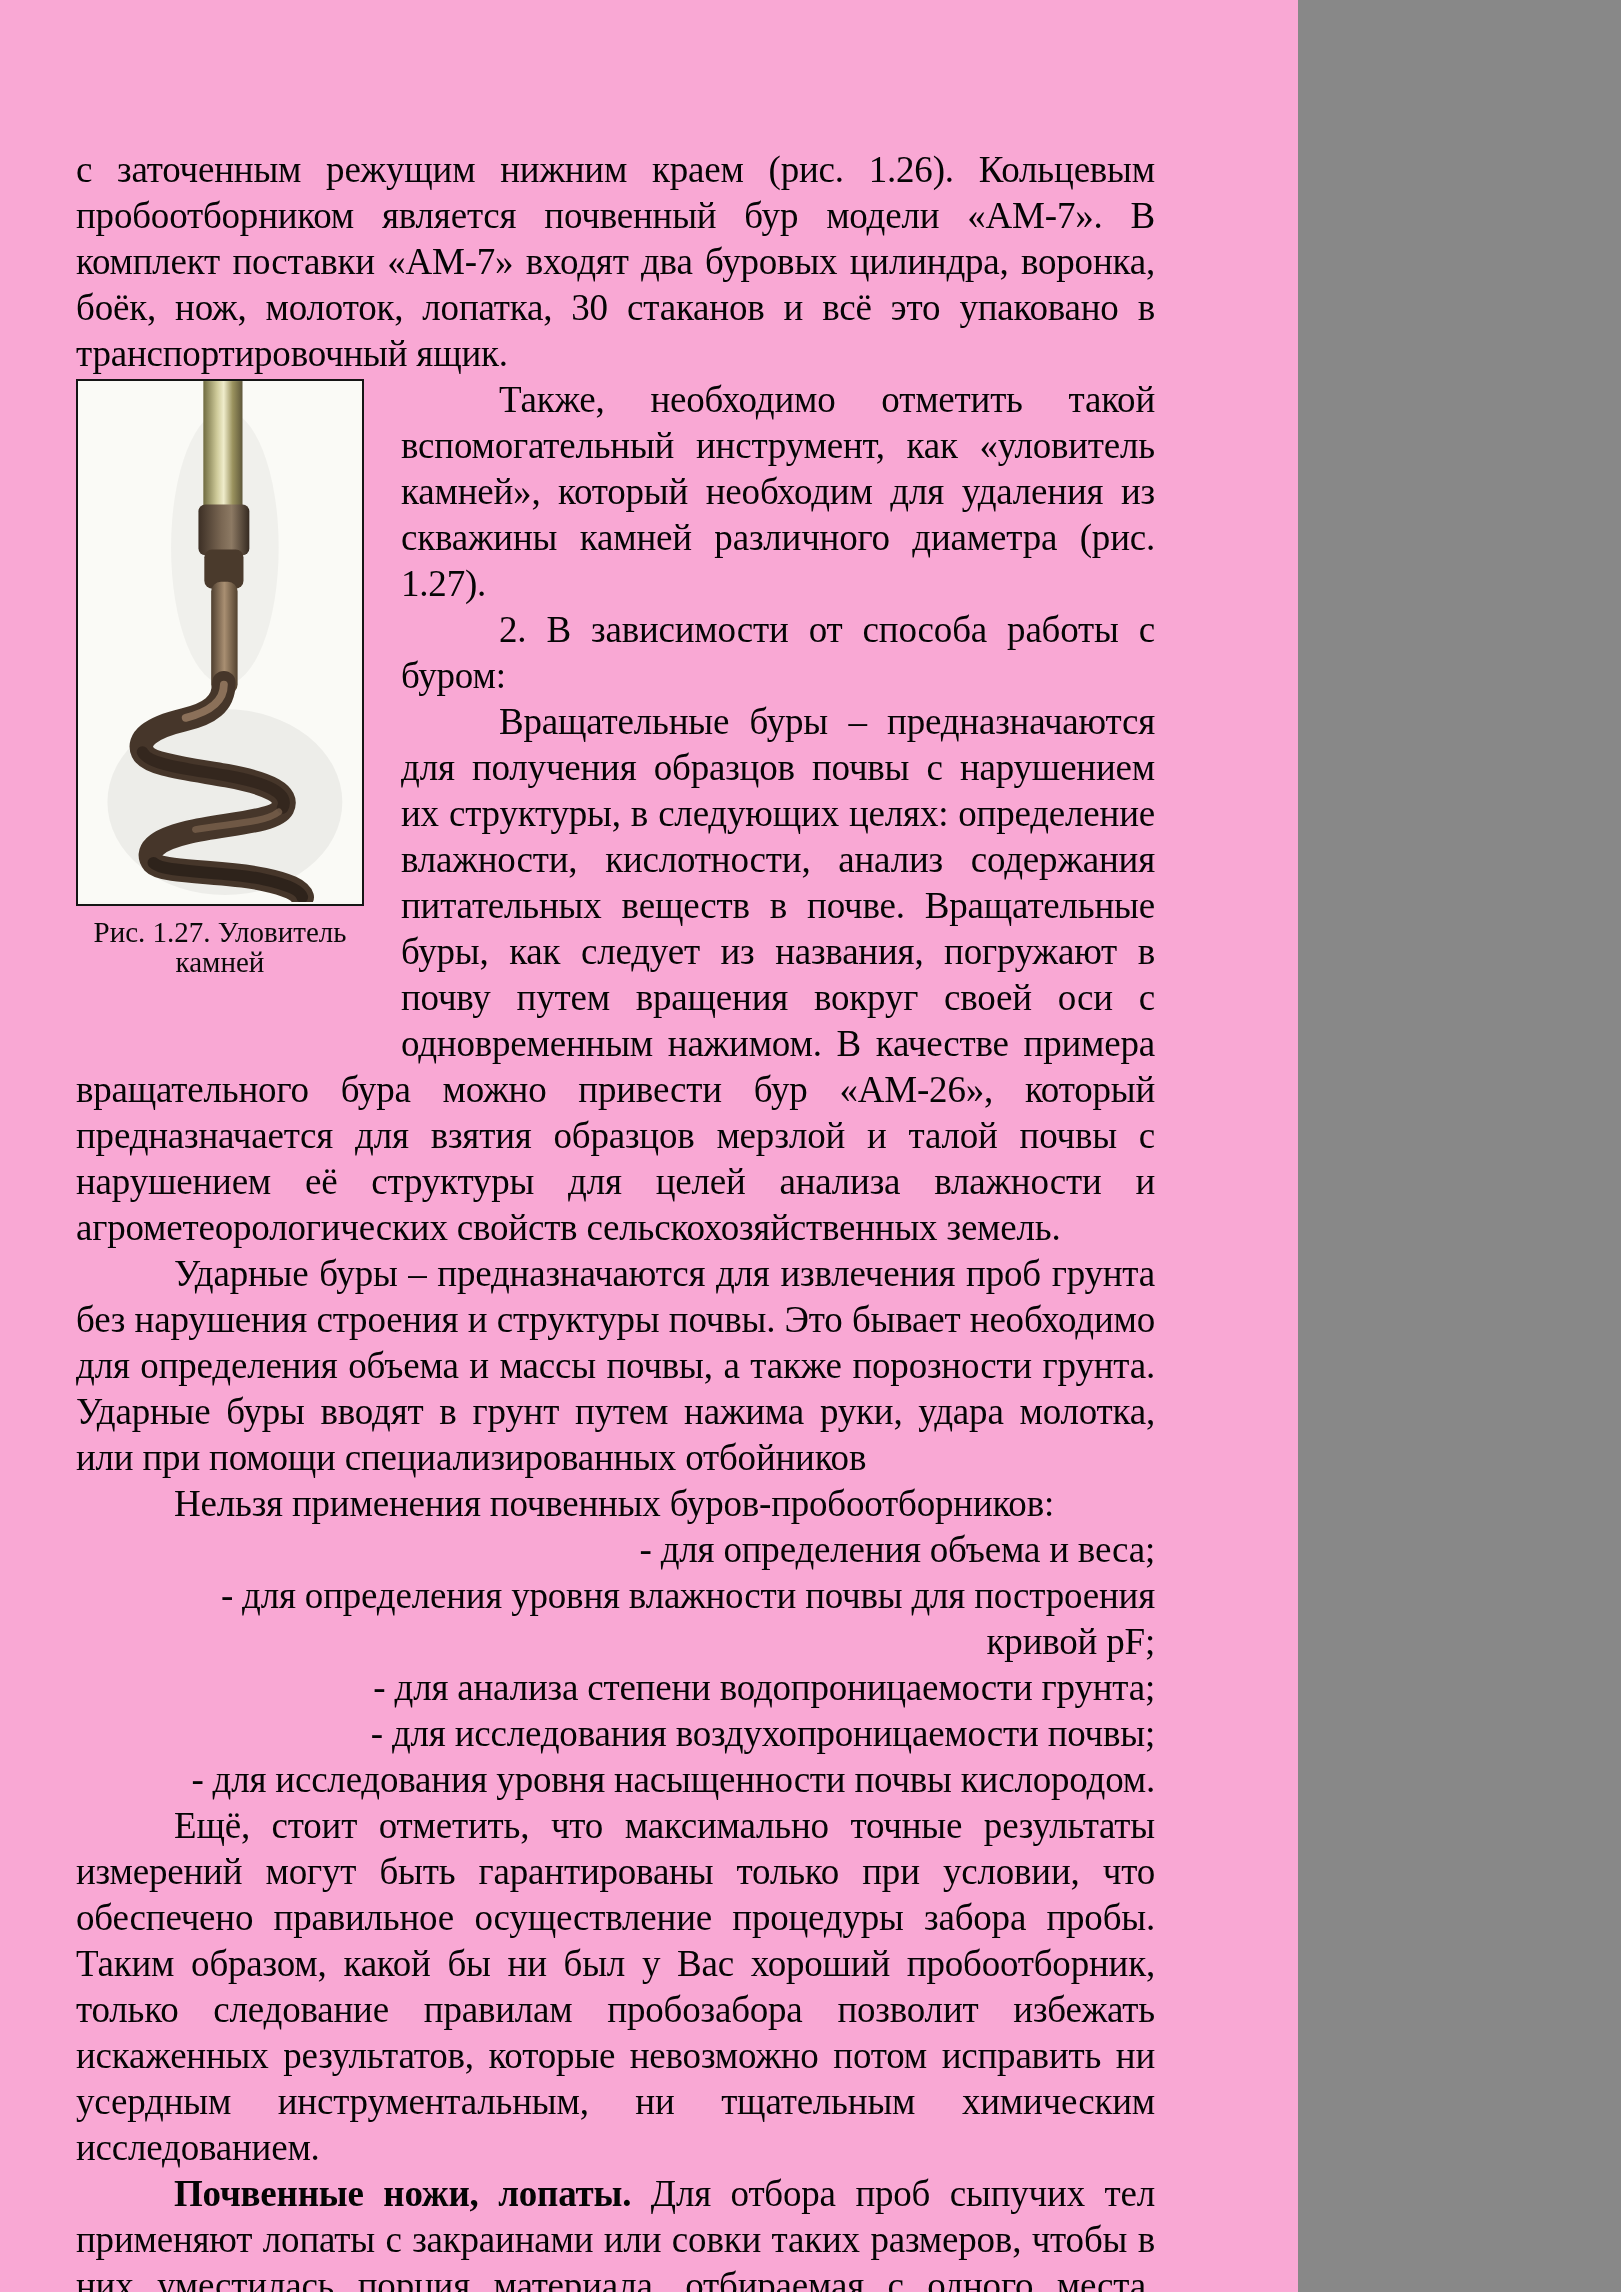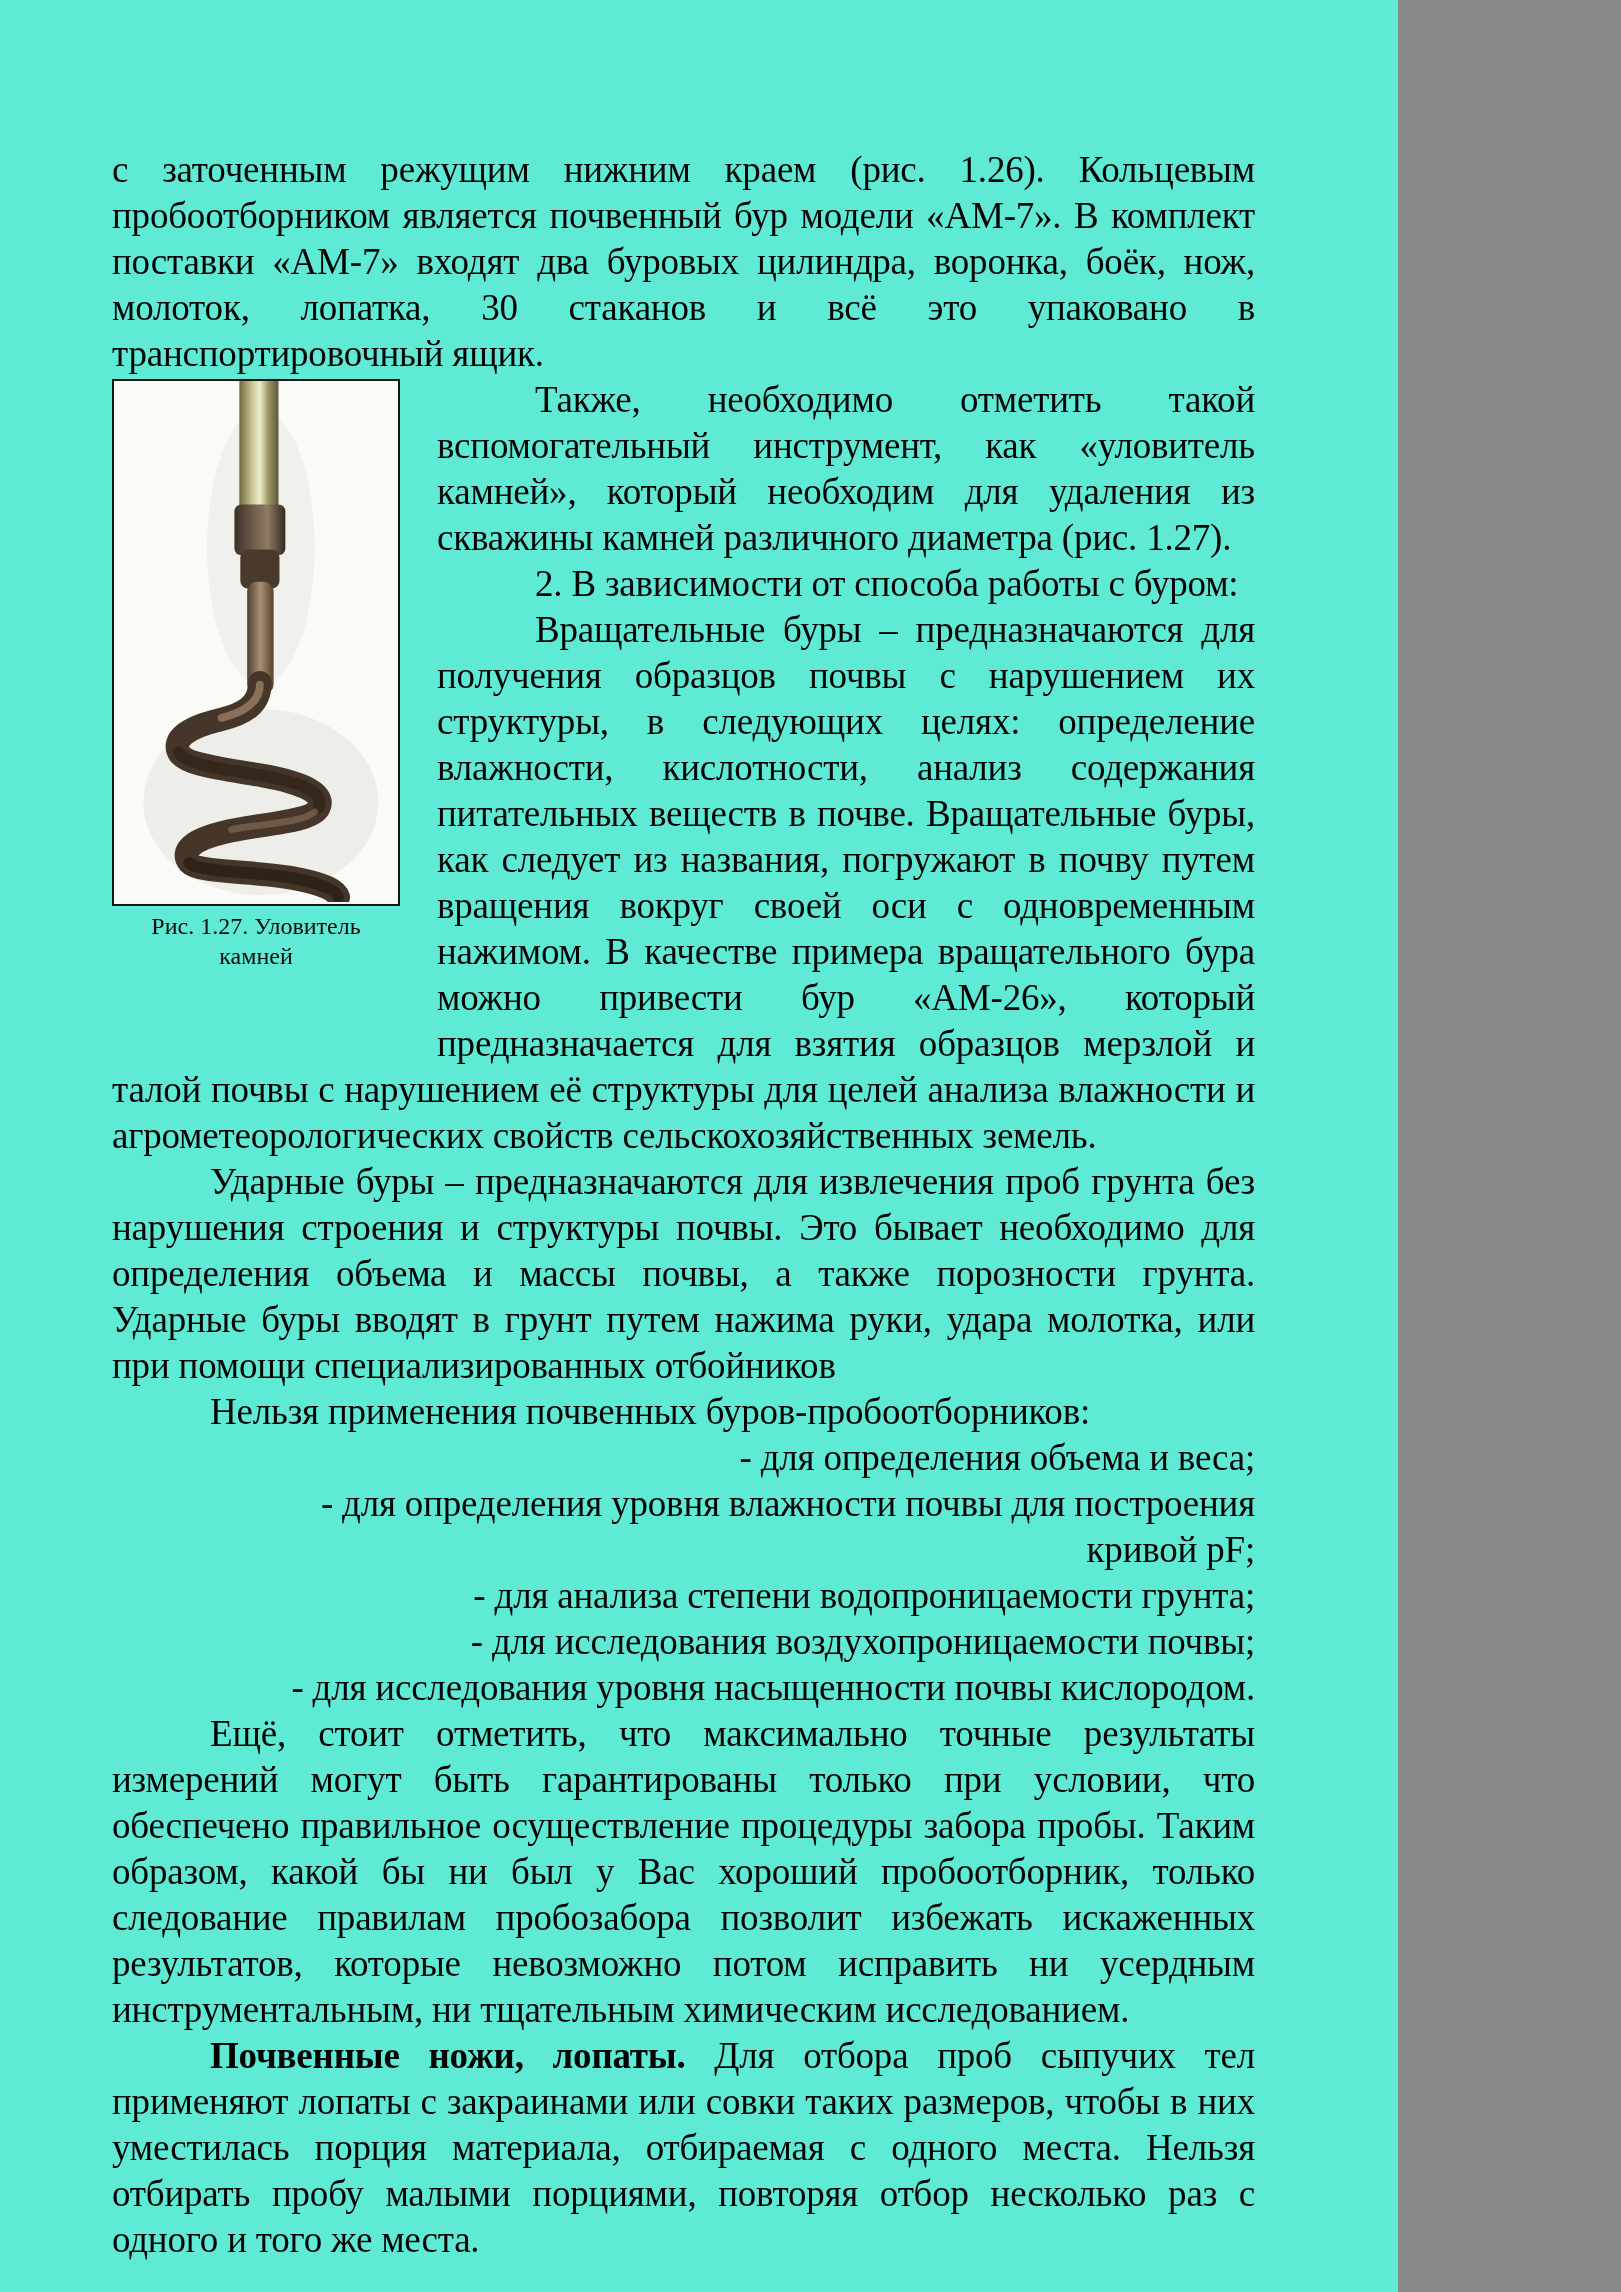--- a/index.html
+++ b/index.html
@@ -1,22 +1,22 @@
 <!DOCTYPE html>
 <html><head>
 <meta charset="utf-8">
 <style>
   html, body { margin: 0; padding: 0; background: #888; }
   .page {
     position: relative;
-    width: 1398px;
+    width: 1298px;
     height: 2293px;
-    background: #5eead4;
+    background: #f9a8d4;
     box-sizing: border-box;
-    padding: 147px 143px 0 112px;
+    padding: 147px 143px 0 76px;
     overflow: hidden;
     font-family: "Liberation Serif", "DejaVu Serif", serif;
     color: #050505;
   }
   .para {
     margin: 0;
     font-size: 37px;
     line-height: 46px;
     text-align: justify;
     letter-spacing: -0.2px;
@@ -34,23 +34,23 @@
   .img-frame {
     box-sizing: border-box;
     width: 288px;
     height: 527px;
     border: 2.9px solid #151515;
     background: #f8f7f2;
     overflow: hidden;
   }
   .img-frame svg { display: block; width: 282px; height: 521px; }
   figcaption {
-    margin-top: 5px;
+    margin-top: 11px;
     text-align: center;
-    font-size: 24px;
+    font-size: 29px;
     line-height: 30px;
     color: #0a0a0a;
   }
   .page-number {
     position: absolute;
     top: 2158px;
     left: 192px;
     width: 1286px;
     text-align: right;
     font-size: 37px;

